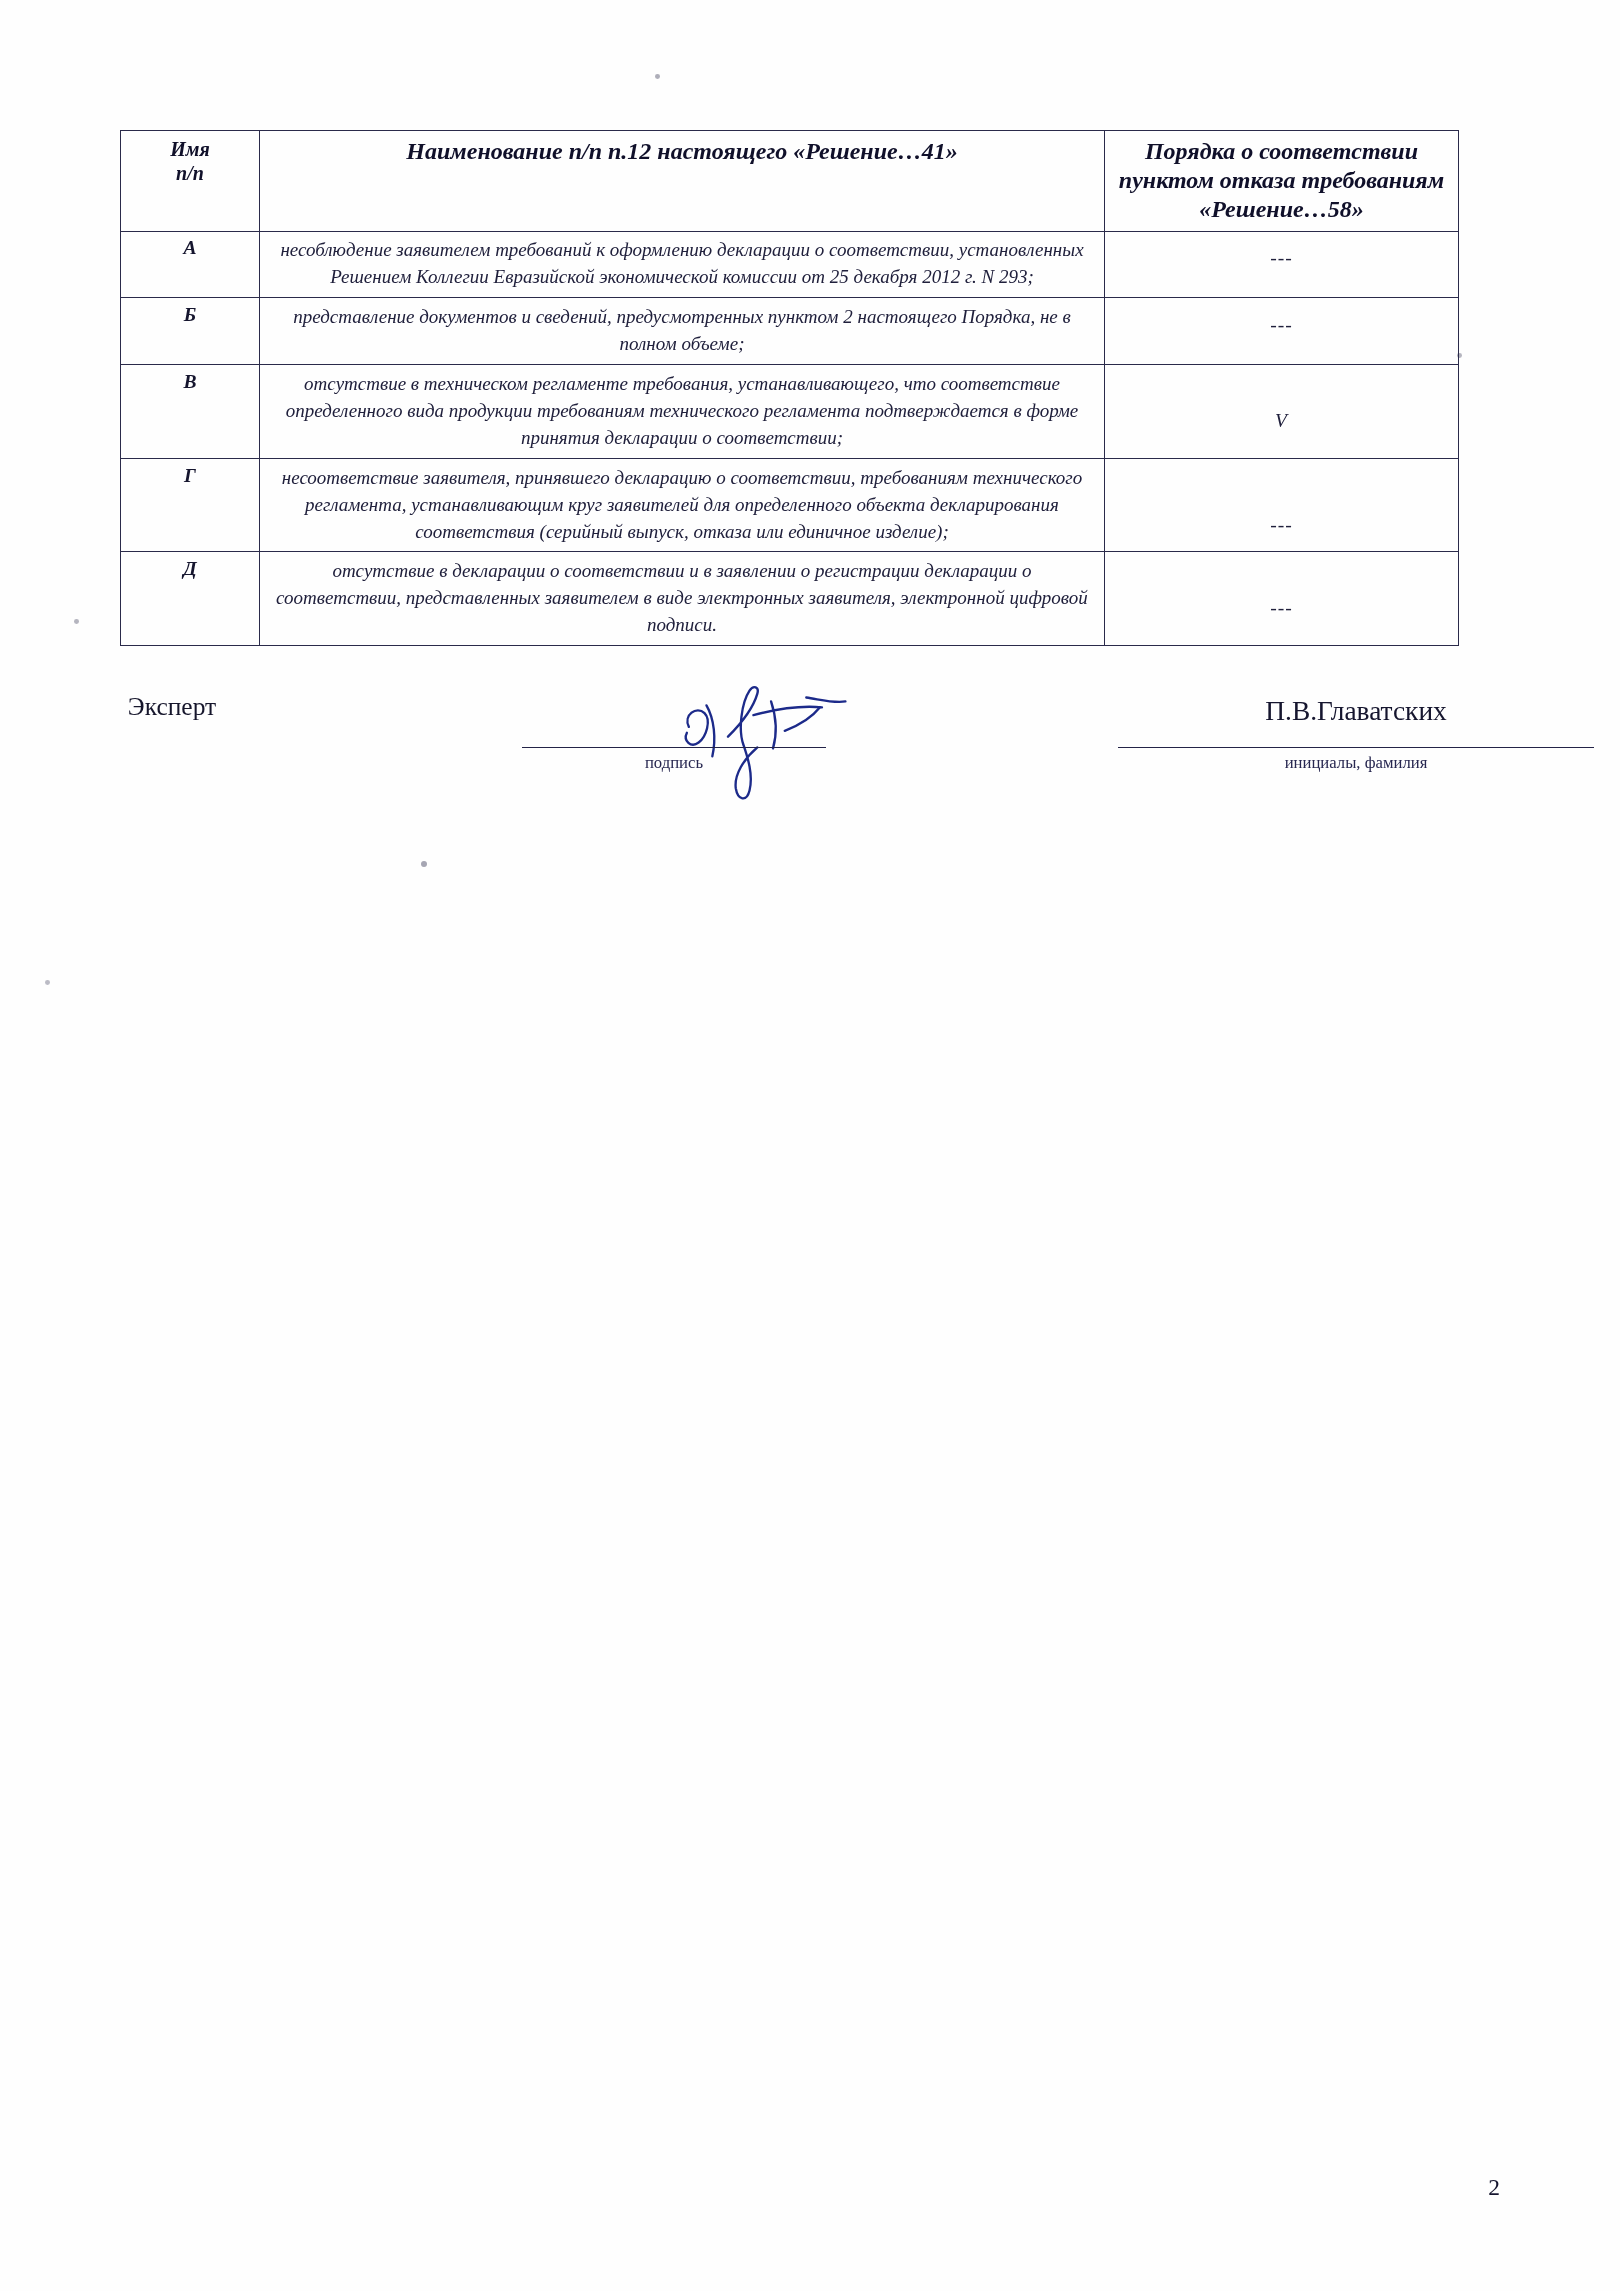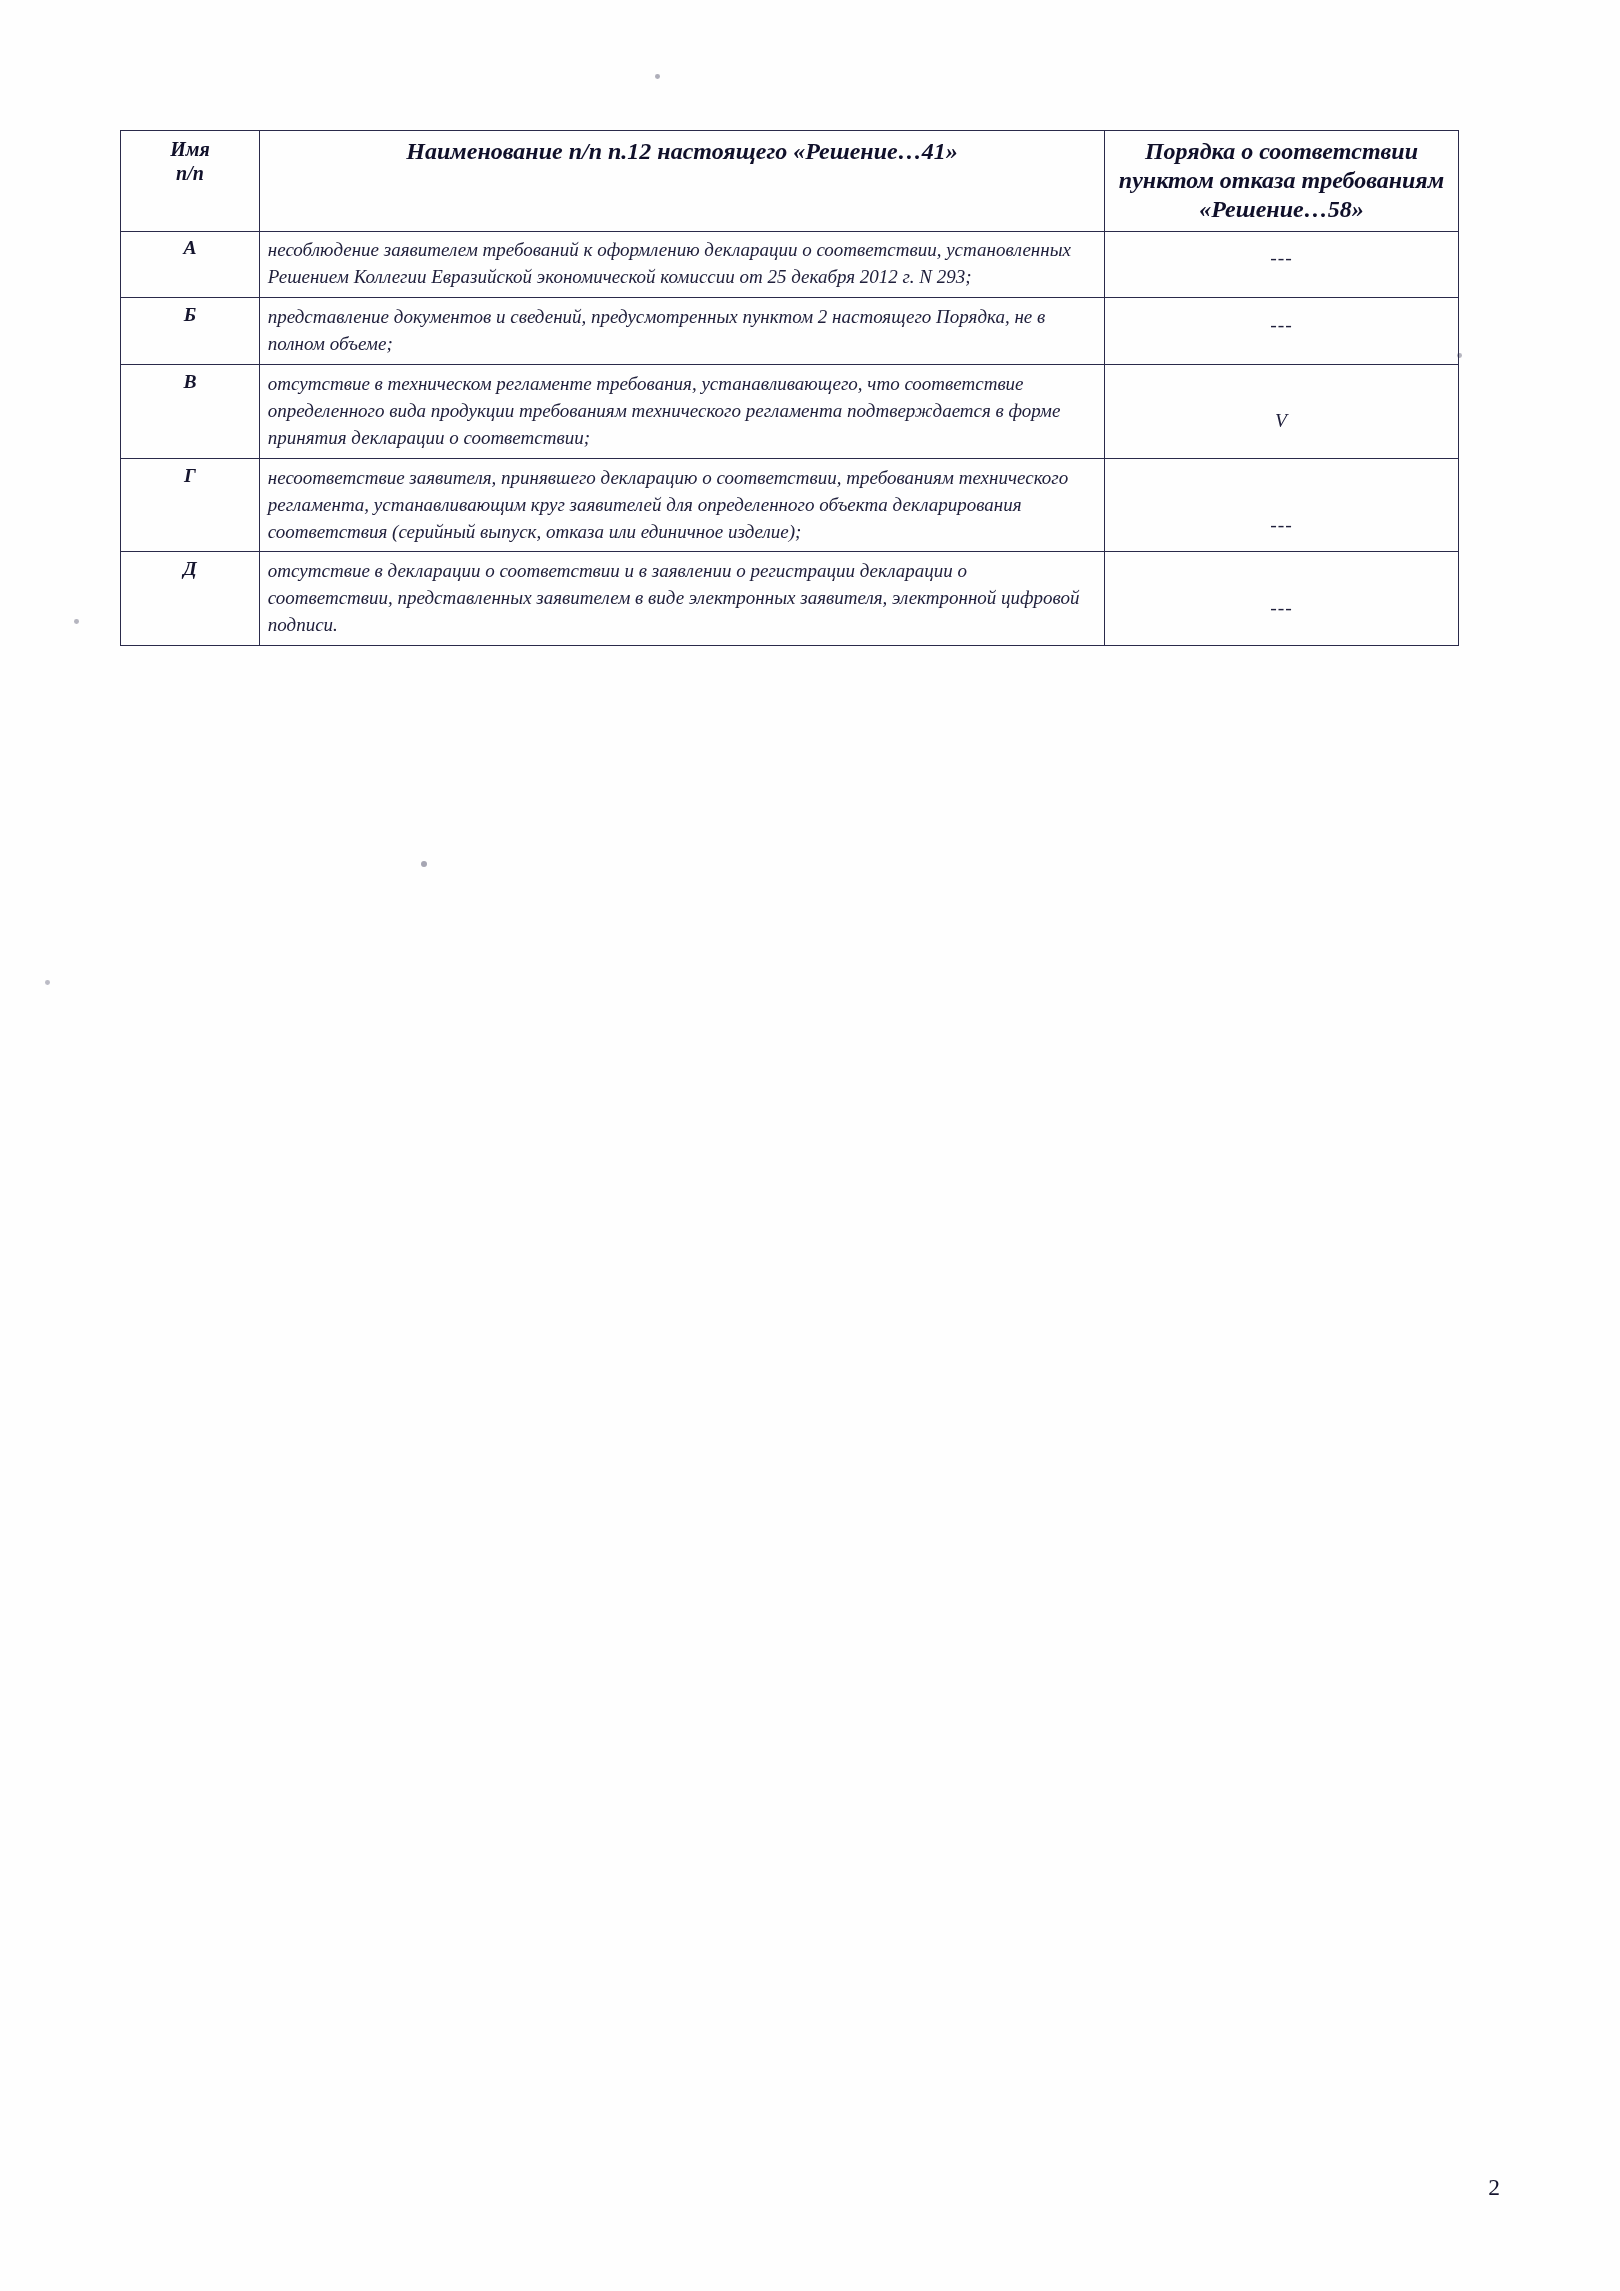--- a/index.html
+++ b/index.html
@@ -55,21 +55,21 @@
   .cell-letter {
     text-align: center;
     font-weight: bold;
     font-size: 19.6px;
     padding-top: 9.8px;
     color: #15152e;
   }
   .cell-desc {
     font-size: 19px;
     line-height: 1.42;
-    text-align: left;
+    text-align: center;
     color: #20203c;
   }
   .cell-mark {
     text-align: center;
     font-size: 19.6px;
     padding-top: 25.5px;
     color: #20203c;
     letter-spacing: 1px;
   }
   .cell-mark.tall   { padding-top: 45px; }
@@ -214,16 +214,38 @@
         <td class="cell-mark taller">---</td>
       </tr>
       <tr>
         <td class="cell-letter">Д</td>
         <td class="cell-desc">отсутствие в декларации о соответствии и в заявлении о регистрации декларации о соответствии, представленных заявителем в виде электронных заявителя, электронной цифровой подписи.</td>
         <td class="cell-mark tall">---</td>
       </tr>
     </tbody>
   </table>
 
+  <div class="sig-area">
+    <div class="sig-role">Эксперт</div>
+
+    <svg class="sig-mark" viewBox="0 0 260 140">
+      <g fill="none" stroke="#1c2a8a" stroke-width="2.4" stroke-linecap="round">
+        <path d="M20 52 c-6 -12 8 -22 16 -14 c7 7 2 24 -6 30 c-8 6 -16 -2 -12 -10"></path>
+        <path d="M38 30 c8 14 10 34 6 52"></path>
+        <path d="M60 62 c14 -14 26 -30 30 -44 c2 -7 -4 -9 -8 -3 c-8 12 -12 40 -6 56 c4 12 10 30 6 46 c-3 12 -12 10 -14 -2 c-2 -14 8 -30 22 -42"></path>
+        <path d="M86 40 c22 -6 48 -10 70 -8"></path>
+        <path d="M104 26 c6 18 6 34 2 48"></path>
+        <path d="M118 56 c16 -6 28 -14 36 -24"></path>
+        <path d="M140 22 c14 2 28 6 40 4"></path>
+      </g>
+    </svg>
+
+    <div class="sig-line-1"></div>
+    <div class="sig-cap-1">подпись</div>
+
+    <div class="sig-name">П.В.Главатских</div>
+    <div class="sig-line-2"></div>
+    <div class="sig-cap-2">инициалы, фамилия</div>
+  </div>
 
   <div class="page-number">2</div>
 </div>
 
 
 </body></html>

